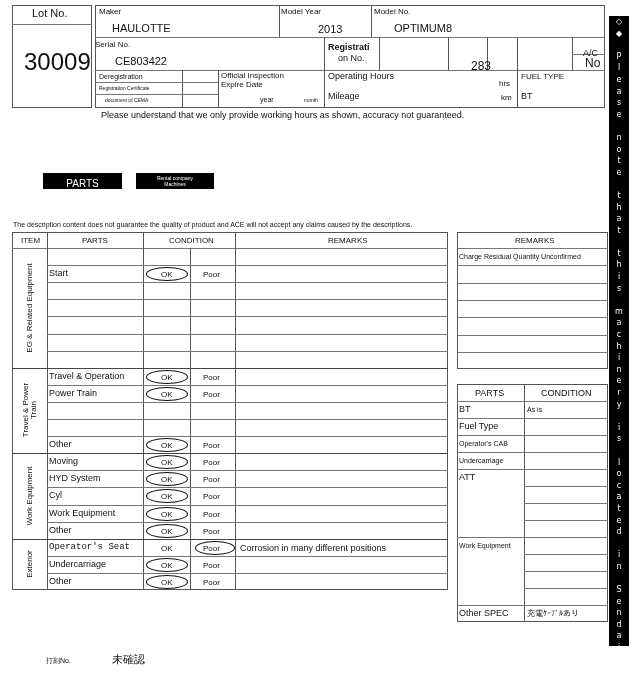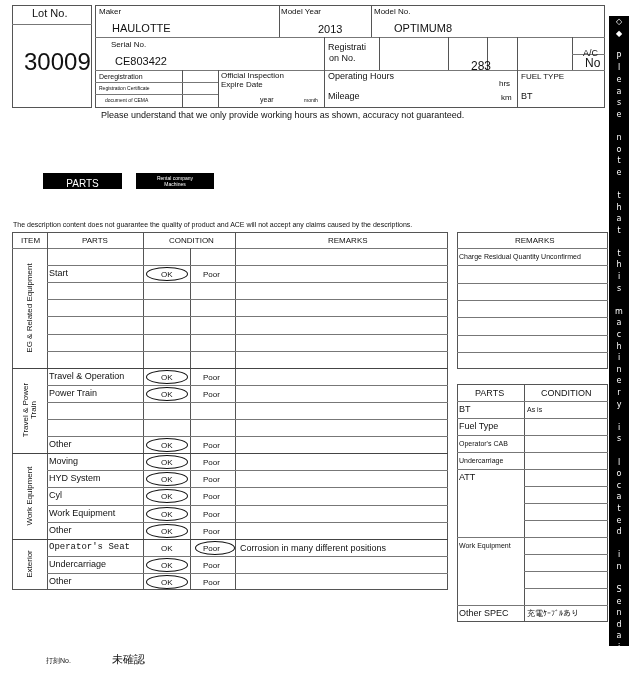--- a/index.html
+++ b/index.html
@@ -58,24 +58,24 @@
 <div class="hl" style="left:95px;top:82px;width:123px;"></div>
 <div class="hl" style="left:95px;top:94px;width:123px;"></div>
 
 <div class="t s8 narrow" style="left:99px;top:8px;">Maker</div>
 <div class="t s11 narrow" style="left:112px;top:23px;">HAULOTTE</div>
 <div class="t s8 narrow" style="left:281px;top:8px;">Model Year</div>
 <div class="t s11 narrow" style="left:318px;top:24px;">2013</div>
 <div class="t s8 narrow" style="left:374px;top:8px;">Model No.</div>
 <div class="t s11 narrow" style="left:394px;top:23px;">OPTIMUM8</div>
 
-<div class="t s8 narrow" style="left:111px;top:41px;">Serial No.</div>
+<div class="t s8 narrow" style="left:95px;top:41px;">Serial No.</div>
 <div class="t s11 narrow" style="left:115px;top:56px;">CE803422</div>
-<div class="t s9 narrow" style="left:328px;top:43px;">Registrati</div>
-<div class="t s9 narrow" style="left:329px;top:54px;">on No.</div>
+<div class="t s9 narrow" style="left:328px;top:43px;font-weight:bold;">Registrati</div>
+<div class="t s9 narrow" style="left:338px;top:54px;">on No.</div>
 <div class="t s9 narrow" style="left:583px;top:49px;">A/C</div>
 <div class="t s10 narrow" style="left:585px;top:57px;">No</div>
 
 <div class="t s7 narrow" style="left:99px;top:73px;">Deregistration</div>
 <div class="t s5 narrow" style="left:99px;top:86px;">Registration Certificate</div>
 <div class="t s5 narrow" style="left:105px;top:98px;">document of CEMA</div>
 <div class="t s8 narrow" style="left:221px;top:72px;">Official Inspection</div>
 <div class="t s8 narrow" style="left:221px;top:81px;">Expire Date</div>
 <div class="t s7 cond" style="left:260px;top:96px;">year</div>
 <div class="t s5 cond" style="left:304px;top:98px;">month</div>

